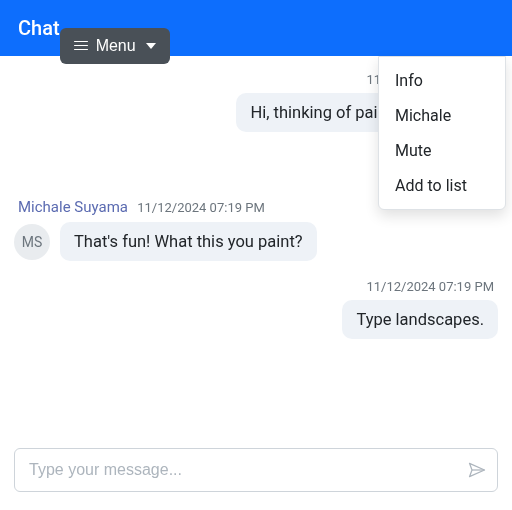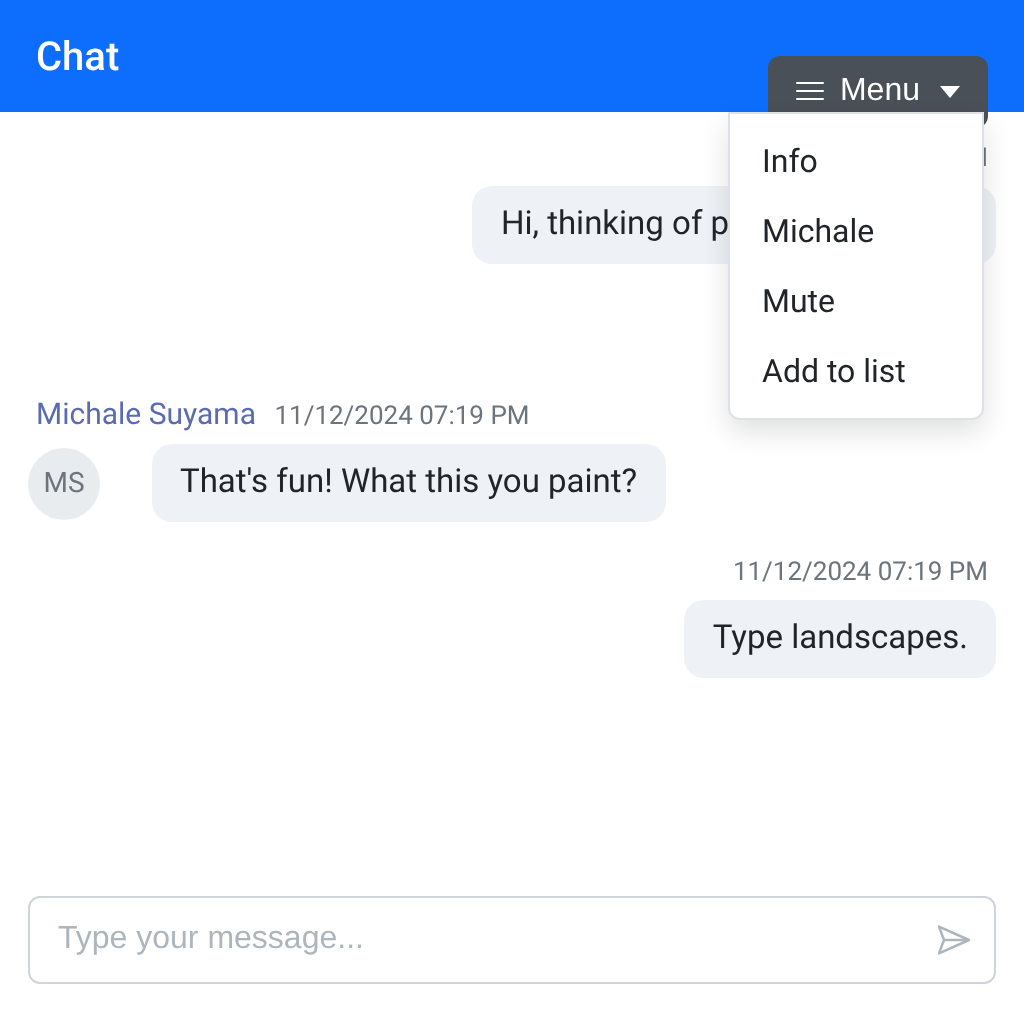--- a/index.html
+++ b/index.html
@@ -1,32 +1,32 @@
 <!DOCTYPE html>
 <html><head>
 <meta charset="utf-8">
 <style>
   * { box-sizing: border-box; margin: 0; padding: 0; }
   body { font-family: -apple-system, BlinkMacSystemFont, "Segoe UI", Roboto, Arial, sans-serif; background: #fff; width: 512px; height: 510px; overflow: hidden; }
   .app { width: 512px; height: 510px; position: relative; display: flex; flex-direction: column; }
-  .header { background: #0d6efd; color: #fff; height: 56px; display: flex; align-items: center; justify-content: space-between; padding: 0 18px; }
+  .header { background: #0d6efd; color: #fff; height: 56px; display: flex; align-items: center; justify-content: flex-start; padding: 0 18px; }
   .title { font-size: 20px; font-weight: 500; }
   .menu-btn { background: #495057; color: #fff; border: none; border-radius: 6px; height: 36px; padding: 0 14px; display: flex; align-items: center; gap: 8px; font-size: 16px; cursor: pointer; margin-top: 35px; }
   .menu-btn .hamburger { display: inline-block; width: 14px; }
   .menu-btn .hamburger span { display: block; height: 1.5px; background: #fff; margin: 2.5px 0; border-radius: 1px; }
   .menu-btn .caret { width: 0; height: 0; border-left: 5px solid transparent; border-right: 5px solid transparent; border-top: 6px solid #fff; margin-left: 2px; }
-  .dropdown { position: absolute; top: 56px; right: 20px; width: 128px; background: #fff; border: 1px solid #dee2e6; border-radius: 0 0 6px 6px; box-shadow: 0 6px 14px rgba(0,0,0,0.12); z-index: 10; padding: 6px 0; }
+  .dropdown { position: absolute; top: 56px; right: 6px; width: 128px; background: #fff; border: 1px solid #dee2e6; border-radius: 0 0 6px 6px; box-shadow: 0 6px 14px rgba(0,0,0,0.12); z-index: 10; padding: 6px 0; }
   .dropdown-item { padding: 8px 16px; font-size: 16px; color: #212529; cursor: pointer; }
   .messages { flex: 1; padding: 16px 14px 8px 14px; overflow: hidden; display: flex; flex-direction: column; gap: 18px; }
   .msg-group { display: flex; flex-direction: column; }
   .msg-group.mine { align-items: flex-end; }
   .msg-group.other { align-items: flex-start; margin-top: 48px; }
   .meta { font-size: 13px; color: #6c757d; margin-bottom: 6px; padding: 0 4px; }
   .meta .sender { color: #5b6bb1; font-size: 15px; margin-right: 6px; }
-  .row { display: flex; align-items: flex-start; gap: 26px; }
+  .row { display: flex; align-items: flex-start; gap: 10px; }
   .avatar { width: 36px; height: 36px; border-radius: 50%; background: #e9ecef; color: #6c757d; display: flex; align-items: center; justify-content: center; font-size: 14px; margin-top: 2px; }
   .bubble { background: #eef2f7; color: #212529; border-radius: 10px; padding: 10px 14px; font-size: 16.5px; max-width: 350px; }
   .composer { border: 1px solid #ced4da; border-radius: 6px; margin: 24px 14px 18px 14px; height: 44px; display: flex; align-items: center; padding: 0 10px 0 14px; }
   .composer input { flex: 1; border: none; outline: none; font-size: 16px; color: #495057; background: transparent; }
   .composer input::placeholder { color: #adb5bd; }
   .send { width: 20px; height: 20px; color: #adb5bd; cursor: pointer; }
 </style>
 </head>
 <body>
 

